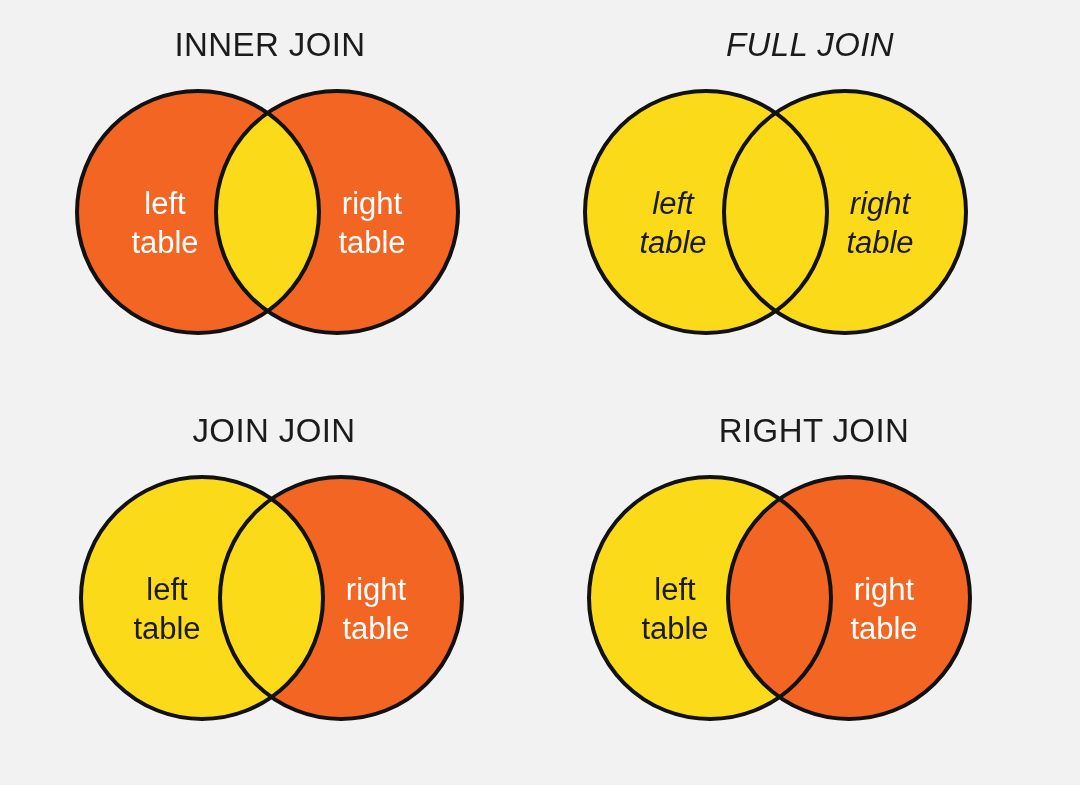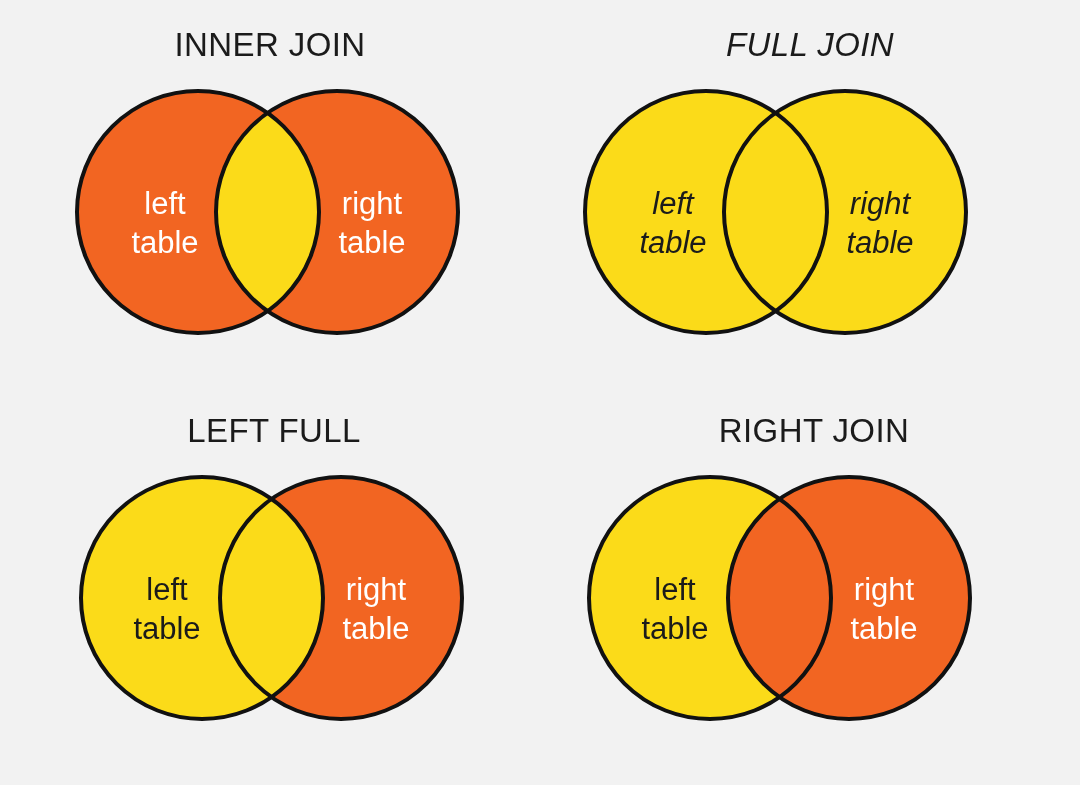--- a/index.html
+++ b/index.html
@@ -113,21 +113,21 @@
       <circle class="circle-outline" cx="166" cy="212" r="121"></circle>
       <circle class="circle-outline" cx="305" cy="212" r="121"></circle>
       <text class="venn-label" x="133" y="206" fill="#1b1b1b">left</text>
       <text class="venn-label" x="133" y="245" fill="#1b1b1b">table</text>
       <text class="venn-label" x="340" y="206" fill="#1b1b1b">right</text>
       <text class="venn-label" x="340" y="245" fill="#1b1b1b">table</text>
     </svg>
   </div>
 
   <div class="venn-panel" id="panel-left">
-    <div class="panel-title">LEFT FULL</div>
+    <div class="panel-title">JOIN JOIN</div>
     <svg class="venn-svg" viewBox="0 0 540 392">
       <defs>
         <clipPath id="clipL-left">
             <circle cx="198" cy="212" r="121"></circle>
           </clipPath>
       </defs>
       <circle cx="337" cy="212" r="121" fill="#f26522"></circle>
       <circle cx="198" cy="212" r="121" fill="#fbdb19"></circle>
       <g clip-path="url(#clipL-left)">
         <circle cx="337" cy="212" r="121" fill="#fbdb19"></circle>

